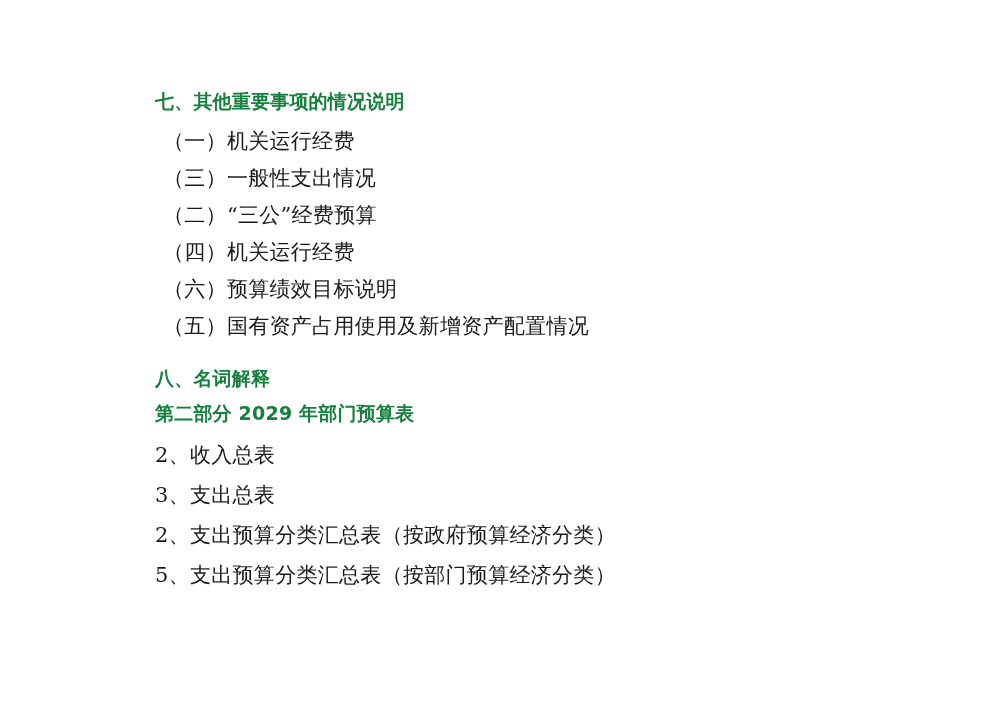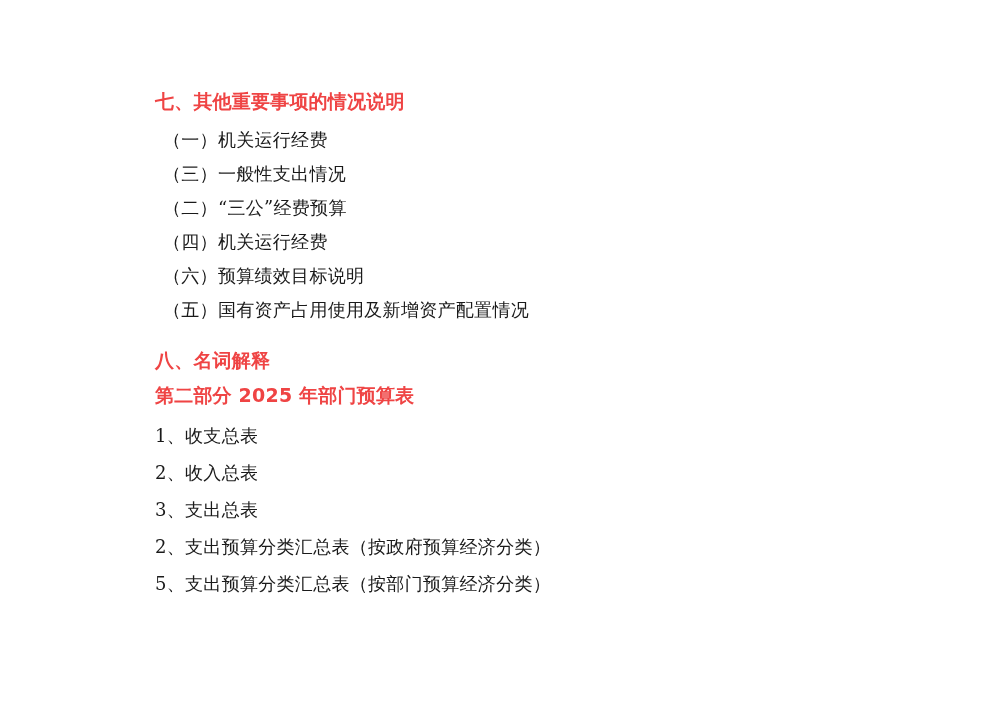--- a/index.html
+++ b/index.html
@@ -29,29 +29,29 @@
   .line {
     line-height: 1;
     white-space: nowrap;
   }
   
   .heading {
     font-family: "DejaVu Sans", "Liberation Sans", sans-serif;
     font-weight: bold;
     font-size: 19px;
     letter-spacing: 0.2px;
-    color: #ef4444;
+    color: #15803d;
   }
   .heading-1 { margin-bottom: 20px; }
   .heading-2 { margin-top: 32px; margin-bottom: 16px; }
   .heading-3 { margin-top: 16px; margin-bottom: 22px; }
   
   .item {
     font-family: "DejaVu Serif", "Liberation Serif", serif;
-    font-size: 18px;
+    font-size: 21px;
     color: #1a1a1a;
     margin-bottom: 16px;
     letter-spacing: 0.3px;
   }
   .sub-item {
     padding-left: 8px;
   }
   .num-item {
     padding-left: 0px;
     margin-bottom: 19px;
@@ -72,23 +72,22 @@
     <div class="line item sub-item">（二）“三公”经费预算</div>
 
     <div class="line item sub-item">（四）机关运行经费</div>
 
     <div class="line item sub-item">（六）预算绩效目标说明</div>
 
     <div class="line item sub-item">（五）国有资产占用使用及新增资产配置情况</div>
 
     <div class="line heading heading-2">八、名词解释</div>
 
-    <div class="line heading heading-3">第二部分  2025 年部门预算表</div>
+    <div class="line heading heading-3">第二部分  2029 年部门预算表</div>
 
-    <div class="line item num-item">1、收支总表</div>
 
     <div class="line item num-item">2、收入总表</div>
 
     <div class="line item num-item">3、支出总表</div>
 
     <div class="line item num-item">2、支出预算分类汇总表（按政府预算经济分类）</div>
 
     <div class="line item num-item">5、支出预算分类汇总表（按部门预算经济分类）</div>
 
   </div>

